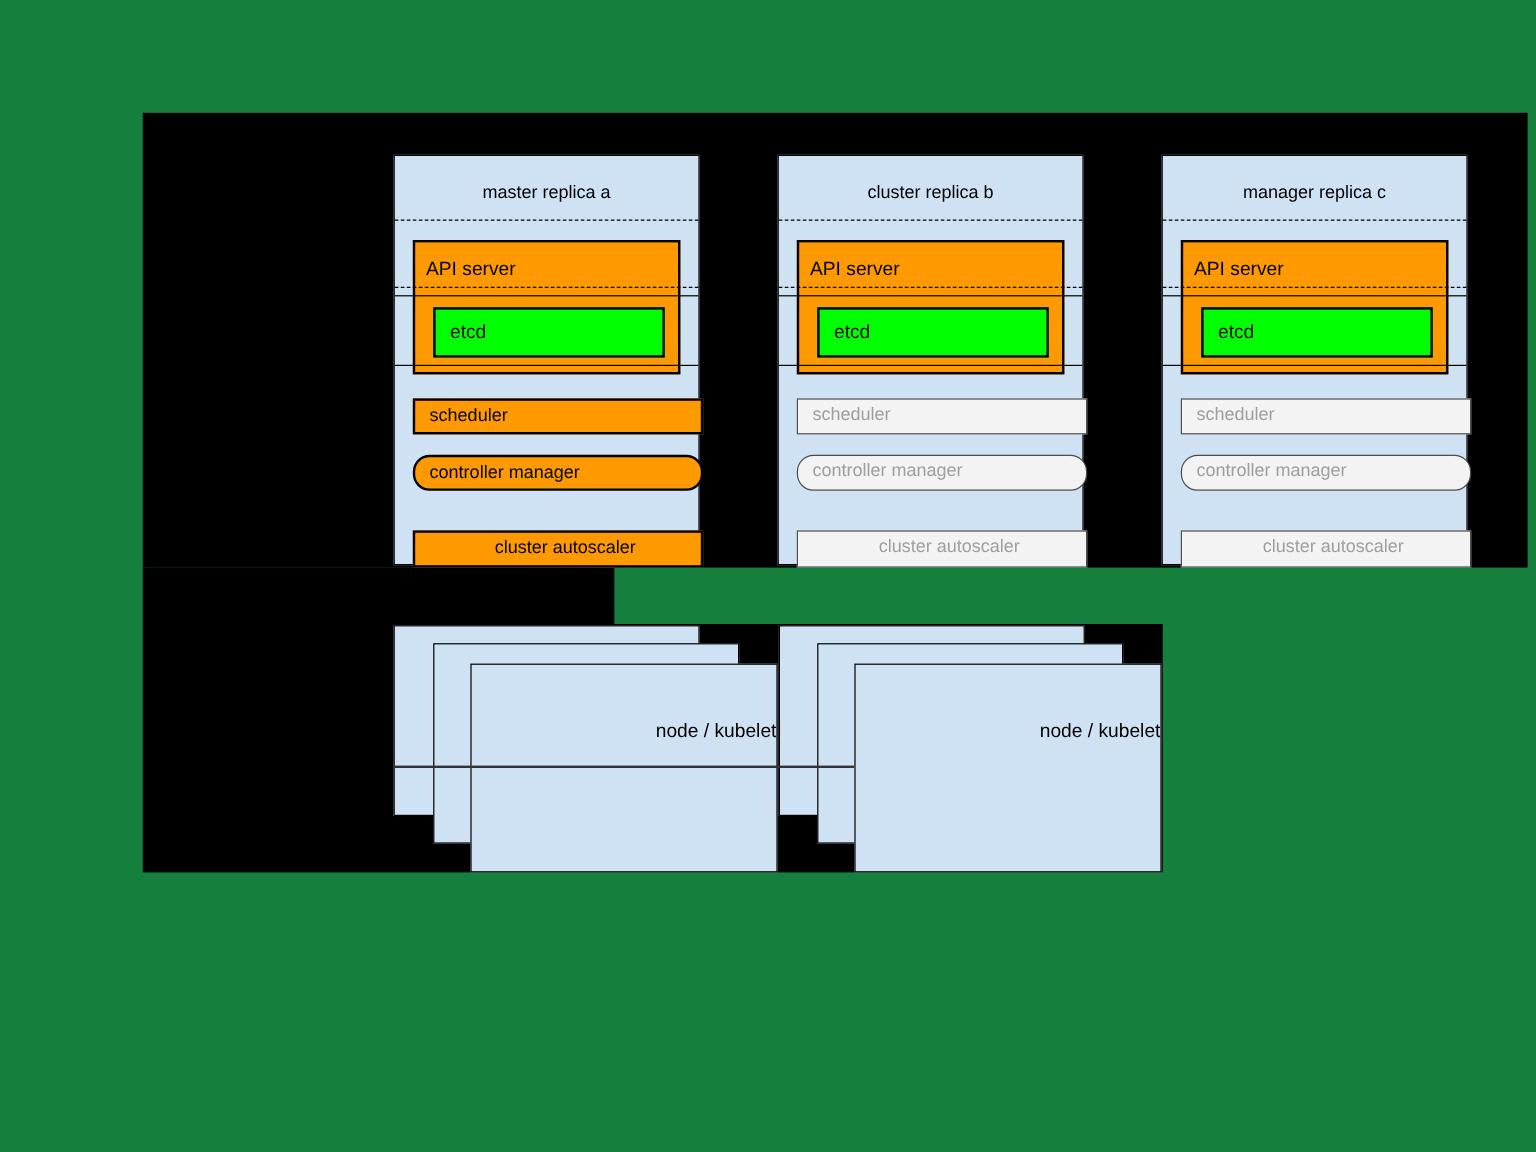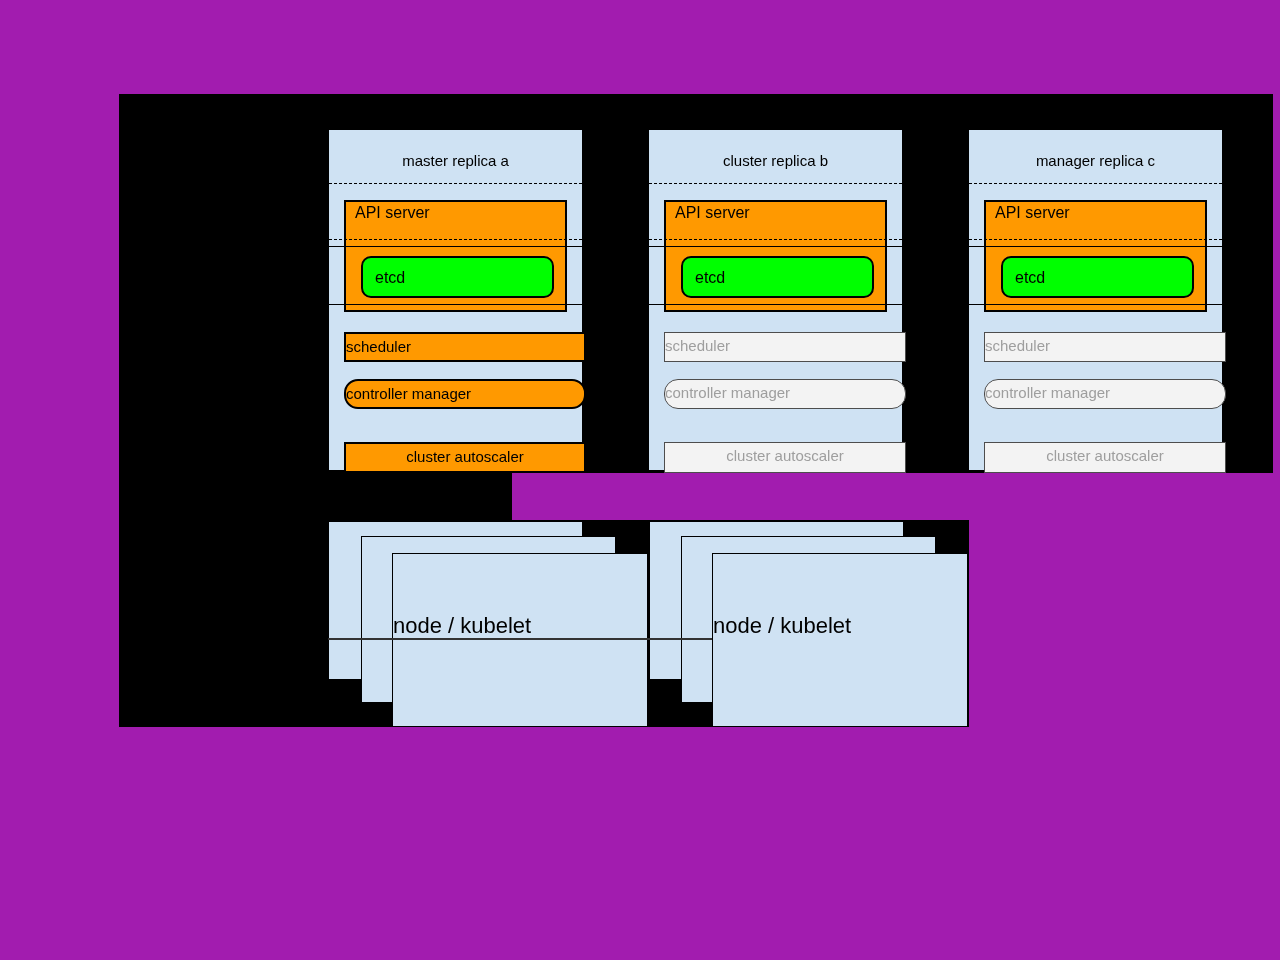--- a/index.html
+++ b/index.html
@@ -6,21 +6,21 @@
     margin: 0;
     padding: 0;
     background: #ffffff;
     font-family: "Liberation Sans", "DejaVu Sans", sans-serif;
   }
   #canvas {
     position: relative;
     width: 1280px;
     height: 960px;
     overflow: hidden;
-    background: #a21caf;
+    background: #15803d;
   }
 
   
   .bg-black { position: absolute; background: #000000; }
   #bg-main  { left: 119px; top: 94px;  width: 1154px; height: 379px; }
   #bg-band  { left: 119px; top: 473px; width: 393px;  height: 47px;  }
   #bg-lower { left: 119px; top: 520px; width: 850px;  height: 207px; }
 
   
   .replica {
@@ -51,48 +51,48 @@
     position: absolute;
     left: 15px; top: 70px;
     width: 223px; height: 112px;
     background: #ff9900;
     border: 2px solid #000;
     box-sizing: border-box;
     z-index: 4;
   }
   .apiserver-label {
     position: absolute;
-    left: 9px; top: 2px;
+    left: 9px; top: 14px;
     font-size: 16px;
     color: #000;
   }
   .etcd {
     position: absolute;
     left: 32px; top: 126px;
     width: 193px; height: 42px;
     background: #00ff00;
     border: 2px solid #000;
-    border-radius: 10px;
+    border-radius: 0;
     box-sizing: border-box;
     z-index: 5;
   }
   .etcd-label {
     position: absolute;
     left: 12px; top: 11px;
     font-size: 16px;
     color: #000;
   }
   .comp {
     position: absolute;
     left: 15px;
     width: 242px;
     box-sizing: border-box;
     font-size: 15px;
     line-height: 26px;
-    padding-left: 0;
+    padding-left: 12px;
     z-index: 4;
   }
   .replica.active .comp {
     background: #ff9900;
     border: 2px solid #000;
     color: #000;
   }
   .replica.inactive .comp {
     background: #f3f3f3;
     border: 1.5px solid #4d4d4d;
@@ -106,24 +106,23 @@
   .nodebox {
     position: absolute;
     background: #cfe2f3;
     border: 1.3px solid #000;
     box-sizing: border-box;
   }
   .node-label {
     position: absolute;
     left: 0; right: 0;
     top: 47px;
-    text-align: left;
-    font-size: 22px;
-    color: #000;
-    margin-top: 12px;
+    text-align: right;
+    font-size: 16px;
+    color: #000;
   }
   #zone-line {
     position: absolute;
     left: 328px; top: 638px;
     width: 384px; height: 0;
     border-top: 2px solid #333;
     z-index: 14;
   }
 </style>
 </head>

